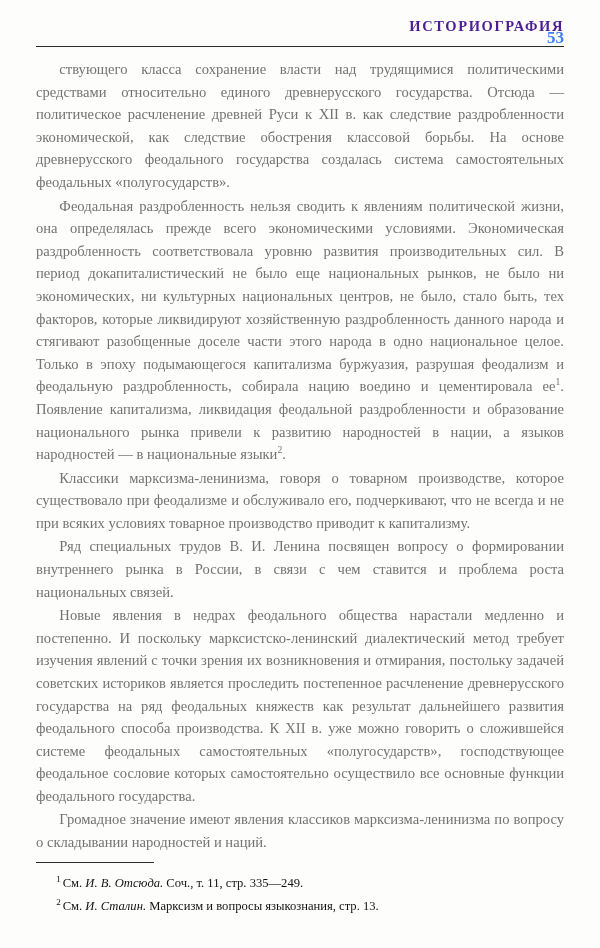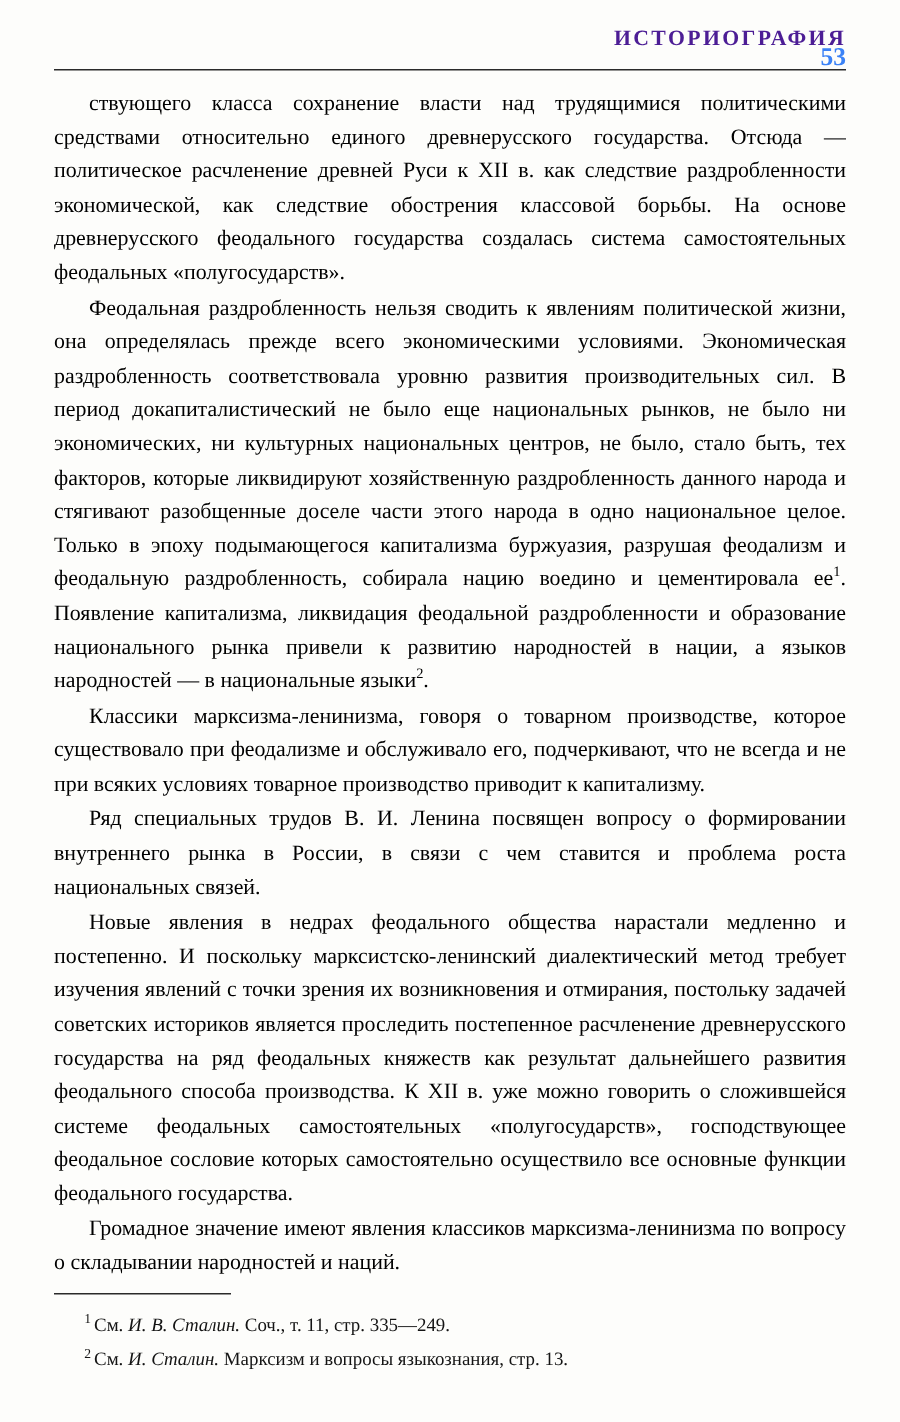--- a/index.html
+++ b/index.html
@@ -55,21 +55,21 @@
   }
   .body-text {
     position: absolute;
     top: 58px;
     left: 36px;
     width: 528px;
     font-size: 14.6px;
     line-height: 1.55;
     text-align: justify;
     text-justify: inter-word;
-    color: #000000;
+    color: #737373;
     font-family: "Liberation Serif", serif;
   }
   .body-text p {
     margin: 0 0 0.06em 0;
     text-indent: 1.6em;
     hyphens: auto;
   }
   .footnote-rule {
     position: absolute;
     left: 36px;
@@ -120,17 +120,17 @@
     <p><span>Феодальная раздробленность нельзя сводить к явлениям политической жизни, она определялась прежде всего экономическими условиями. Экономическая раздробленность соответствовала уровню развития производительных сил. В период докапиталистический не было еще национальных рынков, не было ни экономических, ни культурных национальных центров, не было, стало быть, тех факторов, которые ликвидируют хозяйственную раздробленность данного народа и стягивают разобщенные доселе части этого народа в одно национальное целое. Только в эпоху подымающегося капитализма буржуазия, разрушая феодализм и феодальную раздробленность, собирала нацию воедино и цементировала ее</span><sup>1</sup><span>. Появление капитализма, ликвидация феодальной раздробленности и образование национального рынка привели к развитию народностей в нации, а языков народностей — в национальные языки</span><sup>2</sup>.</p>
     <p>Классики марксизма-ленинизма, говоря о товарном производстве, которое существовало при феодализме и обслуживало его, подчеркивают, что не всегда и не при всяких условиях товарное производство приводит к капитализму.</p>
     <p>Ряд специальных трудов В. И. Ленина посвящен вопросу о формировании внутреннего рынка в России, в связи с чем ставится и проблема роста национальных связей.</p>
     <p>Новые явления в недрах феодального общества нарастали медленно и постепенно. И поскольку марксистско-ленинский диалектический метод требует изучения явлений с точки зрения их возникновения и отмирания, постольку задачей советских историков является проследить постепенное расчленение древнерусского государства на ряд феодальных княжеств как результат дальнейшего развития феодального способа производства. К XII в. уже можно говорить о сложившейся системе феодальных самостоятельных «полугосударств», господствующее феодальное сословие которых самостоятельно осуществило все основные функции феодального государства.</p>
     <p>Громадное значение имеют явления классиков марксизма-ленинизма по вопросу о складывании народностей и наций.</p>
   </div>
 
   <div class="footnote-rule"></div>
 
   <div class="footnotes">
-    <p><span class="fn-marker">1</span><span>См. </span><span class="it">И. В. Сталин.</span><span> Соч., т. 11, стр. 335—249.</span></p>
+    <p><span class="fn-marker">1</span><span>См. </span><span class="it">И. В. Отсюда.</span><span> Соч., т. 11, стр. 335—249.</span></p>
     <p><span class="fn-marker">2</span><span>См. </span><span class="it">И. Сталин.</span><span> Марксизм и вопросы языкознания, стр. 13.</span></p>
   </div>
 
 </div>
 
 </body></html>

